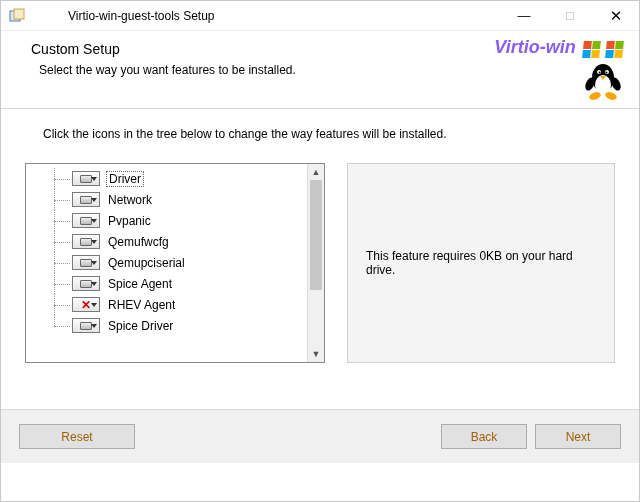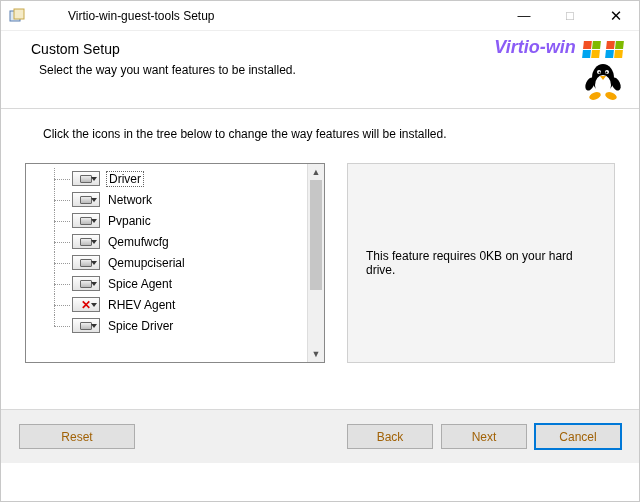--- a/index.html
+++ b/index.html
@@ -359,14 +359,13 @@
       <span>This feature requires 0KB on your hard drive.</span>
     </div>
   </div>
 </div>
 
 <div class="footer">
   <button class="win wide">Reset</button>
   <span class="spacer"></span>
   <button class="win">Back</button>
   <button class="win">Next</button>
-  <button class="win default">Cancel</button>
 </div>
 
 </body></html>

